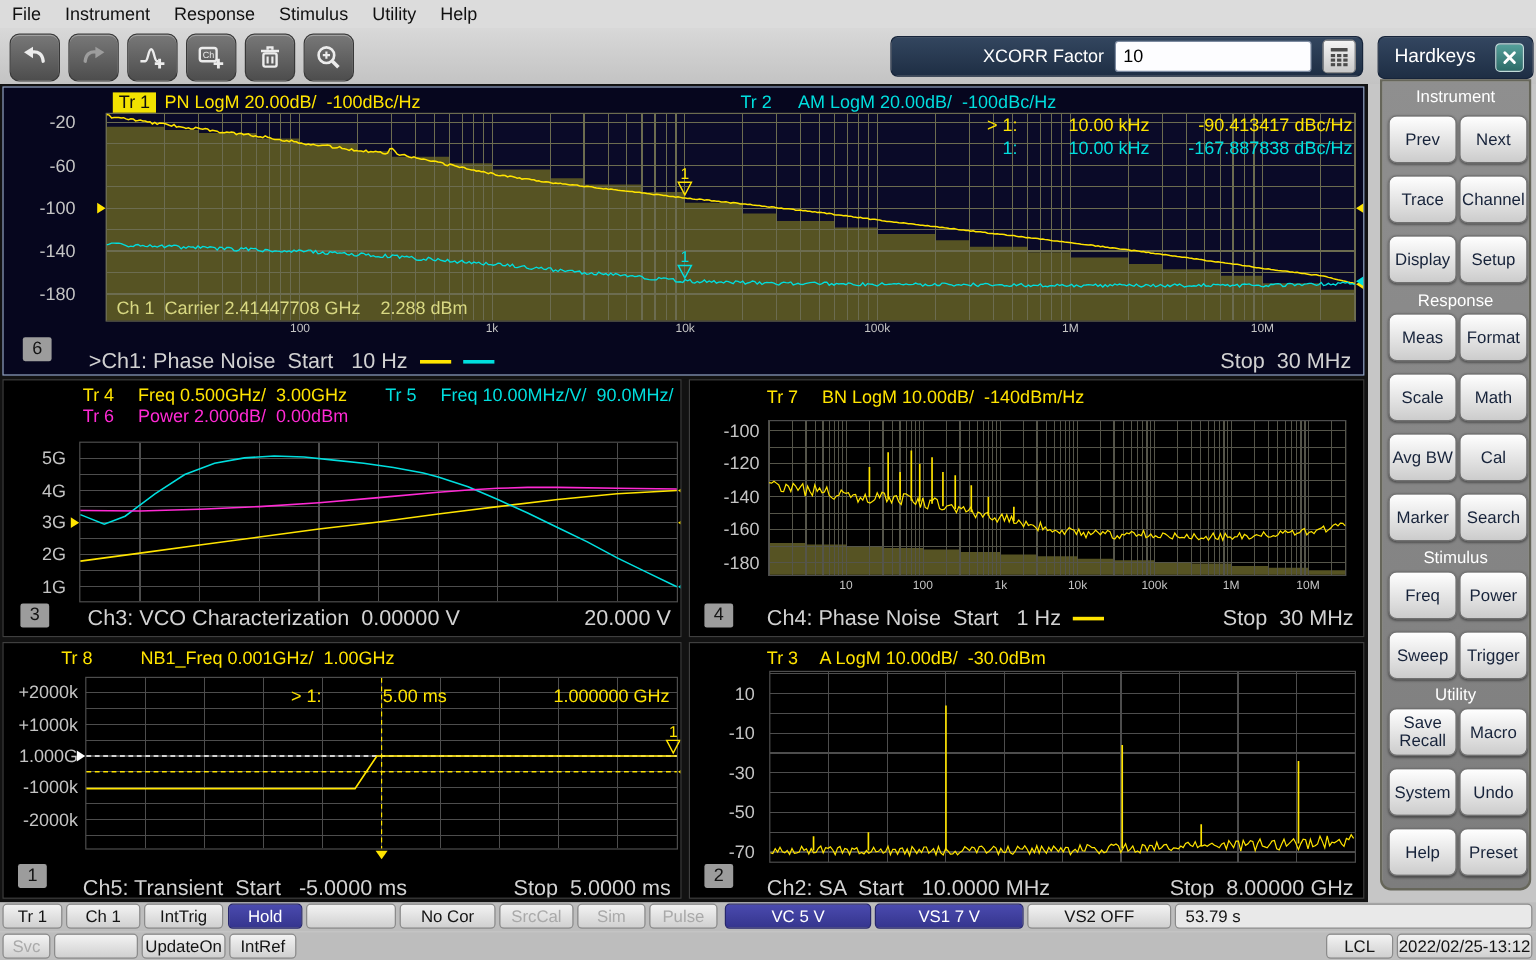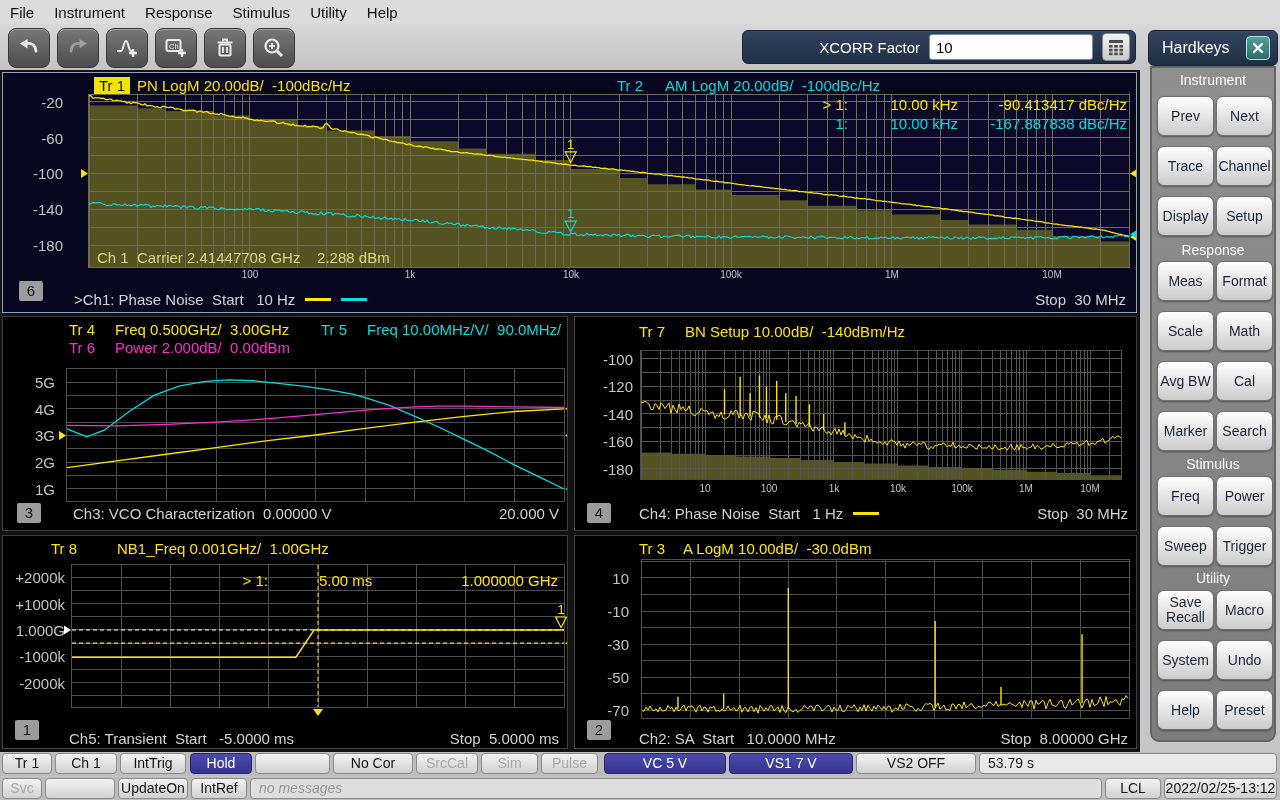--- a/index.html
+++ b/index.html
@@ -39,21 +39,21 @@
   .plot{position:absolute;border:1px solid #4d4d4d}
   .plot svg{position:absolute;left:0;top:0;overflow:visible;display:block}
   svg text{font-family:"Liberation Sans",sans-serif}
   .ttl{position:absolute;font-size:15px;white-space:pre}
   .tag-badge{background:#f2e200;color:#101010;padding:0 5px;height:18px;line-height:18px}
   .yellow{color:#ffe400}.cyan{color:#00dede}.magenta{color:#ff2ad4}
   .yt{position:absolute;font-size:15px;color:#c4c4c4;text-align:right;white-space:pre}
   .xt{position:absolute;font-size:10px;color:#c4c4c4;text-align:center;white-space:pre}
   .num-badge{position:absolute;width:24px;height:20px;background:#9c9c9c;color:#141414;font-size:15px;
              text-align:center;line-height:20px;border-radius:2px}
-  .foot{position:absolute;font-size:15px;color:#d2d2d2;white-space:pre}
+  .foot{position:absolute;font-size:18px;color:#d2d2d2;white-space:pre}
   .foot-flex{position:absolute;display:flex;align-items:center;gap:10px}
   .dash{display:inline-block;width:26px;height:3px}
   .mrow{position:absolute;display:flex;font-size:15px;white-space:pre}
   .mrow span{display:inline-block}
   .carrier{position:absolute;font-size:15px;color:#d8d882;white-space:pre}
   
   .statusrow{position:absolute;left:0;width:1280px;background:#bdbdbd}
   .seg{position:absolute;top:1px;height:21px;border:1px solid #8b8b8b;border-radius:4px;box-sizing:border-box;
        background:linear-gradient(#f3f3f3,#d0d0d0);color:#141414;font-size:14px;line-height:19px;
        text-align:center;white-space:pre;overflow:hidden}
@@ -308,21 +308,21 @@
     <span class="yt" style="left:10px;top:137px;width:42px">2G</span>
     <span class="yt" style="left:10px;top:164px;width:42px">1G</span>
 
     <span class="num-badge" style="left:14px;top:186px">3</span>
     <span class="foot" style="left:70px;top:188px">Ch3: VCO Characterization  0.00000 V</span>
     <span class="foot" style="right:8px;top:188px;text-align:right">20.000 V</span>
   </div>
 
   <div class="panel" style="left:574px;top:246px;width:563px;height:215px">
     <span class="ttl yellow" style="left:64px;top:6px">Tr 7</span>
-    <span class="ttl yellow" style="left:110px;top:6px">BN Setup 10.00dB/  -140dBm/Hz</span>
+    <span class="ttl yellow" style="left:110px;top:6px">BN LogM 10.00dB/  -140dBm/Hz</span>
 
     <div class="plot" style="left:65px;top:33px;width:480px;height:128px">
       <svg width="480" height="128" viewBox="0 0 480 128">
           <path d="M0,101.46509129967775L30.62919464103628,101.46509129967775L30.62919464103628,102.83995703544575L64.1958293369948,102.83995703544575L64.1958293369948,104.21482277121373L94.82502397803108,104.21482277121373L94.82502397803108,105.58968850698173L128.3916586739896,105.58968850698173L128.3916586739896,106.96455424274971L159.0208533150259,106.96455424274971L159.0208533150259,109.02685284640171L192.58748801098443,109.02685284640171L192.58748801098443,111.08915145005369L223.21668265202072,111.08915145005369L223.21668265202072,112.46401718582169L256.7833173479792,112.46401718582169L256.7833173479792,114.52631578947367L287.4125119890155,114.52631578947367L287.4125119890155,115.90118152524167L320.97914668497407,115.90118152524167L320.97914668497407,117.27604726100965L351.60834132601036,117.27604726100965L351.60834132601036,118.65091299677765L385.17497602196886,118.65091299677765L385.17497602196886,120.71321160042963L415.80417066300515,120.71321160042963L415.80417066300515,122.08807733619763L449.3708053589637,122.08807733619763L449.3708053589637,124.15037593984961L480,124.15037593984961L480,126.21267454350159L480,126.21267454350159L480,128L0,128Z" fill="#565323"></path>
           <line x1="0" y1="0" x2="0" y2="128" stroke="#55554a" stroke-width="1" shape-rendering="crispEdges"></line>
           <line x1="19.324870226961224" y1="0" x2="19.324870226961224" y2="128" stroke="#55554a" stroke-width="1" shape-rendering="crispEdges"></line>
           <line x1="30.62919464103628" y1="0" x2="30.62919464103628" y2="128" stroke="#55554a" stroke-width="1" shape-rendering="crispEdges"></line>
           <line x1="38.64974045392245" y1="0" x2="38.64974045392245" y2="128" stroke="#55554a" stroke-width="1" shape-rendering="crispEdges"></line>
           <line x1="44.870959110033596" y1="0" x2="44.870959110033596" y2="128" stroke="#55554a" stroke-width="1" shape-rendering="crispEdges"></line>
           <line x1="49.95406486799751" y1="0" x2="49.95406486799751" y2="128" stroke="#55554a" stroke-width="1" shape-rendering="crispEdges"></line>
@@ -586,16 +586,15 @@
   <div class="seg active" style="left:604px;width:122px">VC 5 V</div>
   <div class="seg active" style="left:729px;width:124px">VS1 7 V</div>
   <div class="seg" style="left:856px;width:120px">VS2 OFF</div>
   <div class="seg left" style="left:979px;width:298px">53.79 s</div>
 </div>
 <div class="statusrow" style="top:777px;height:23px">
   <div class="seg disabled" style="left:2px;width:40px">Svc</div>
   <div class="seg" style="left:45px;width:70px"></div>
   <div class="seg" style="left:118px;width:70px">UpdateOn</div>
   <div class="seg" style="left:191px;width:56px">IntRef</div>
-  <div class="seg msg" style="left:250px;width:852px">no messages</div>
   <div class="seg" style="left:1105px;width:56px">LCL</div>
   <div class="seg" style="left:1164px;width:113px">2022/02/25-13:12</div>
 </div>
 
 </body></html>

